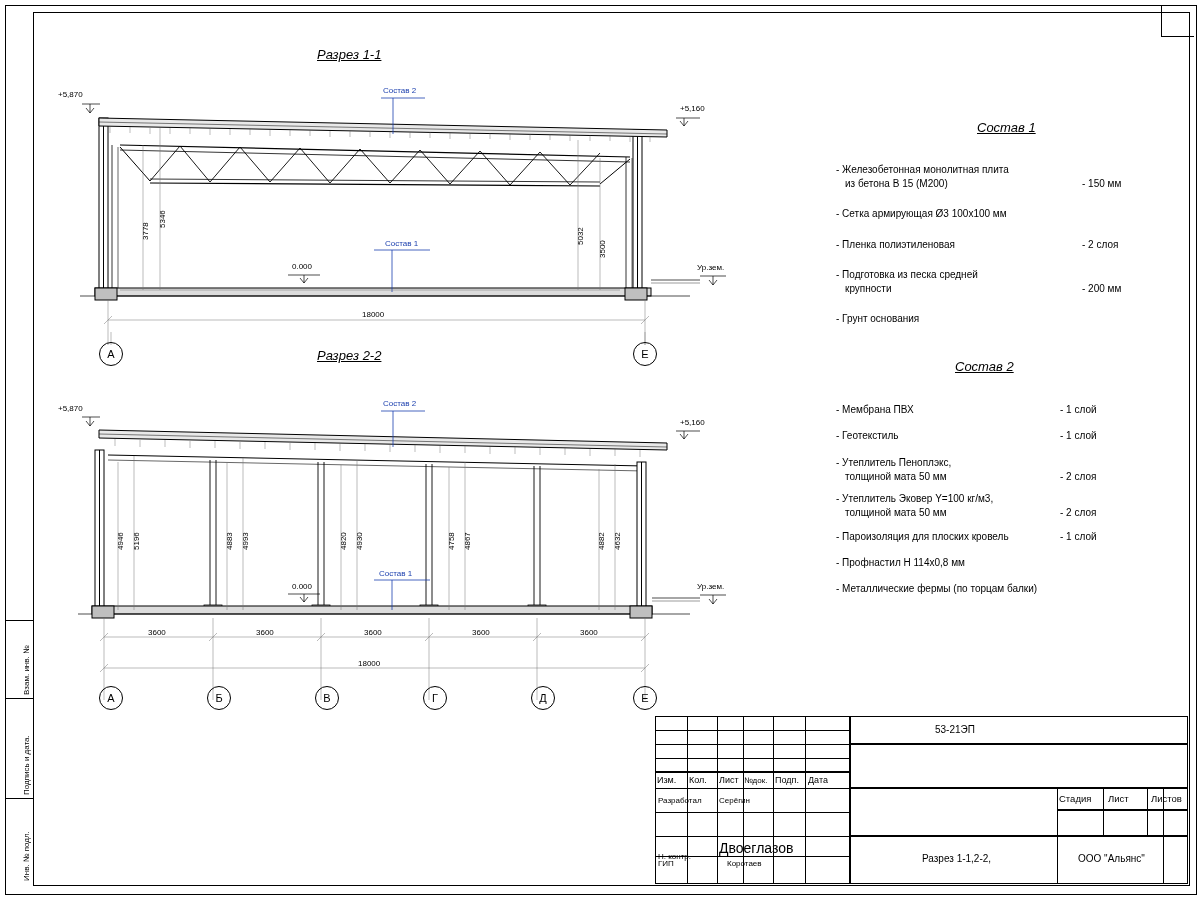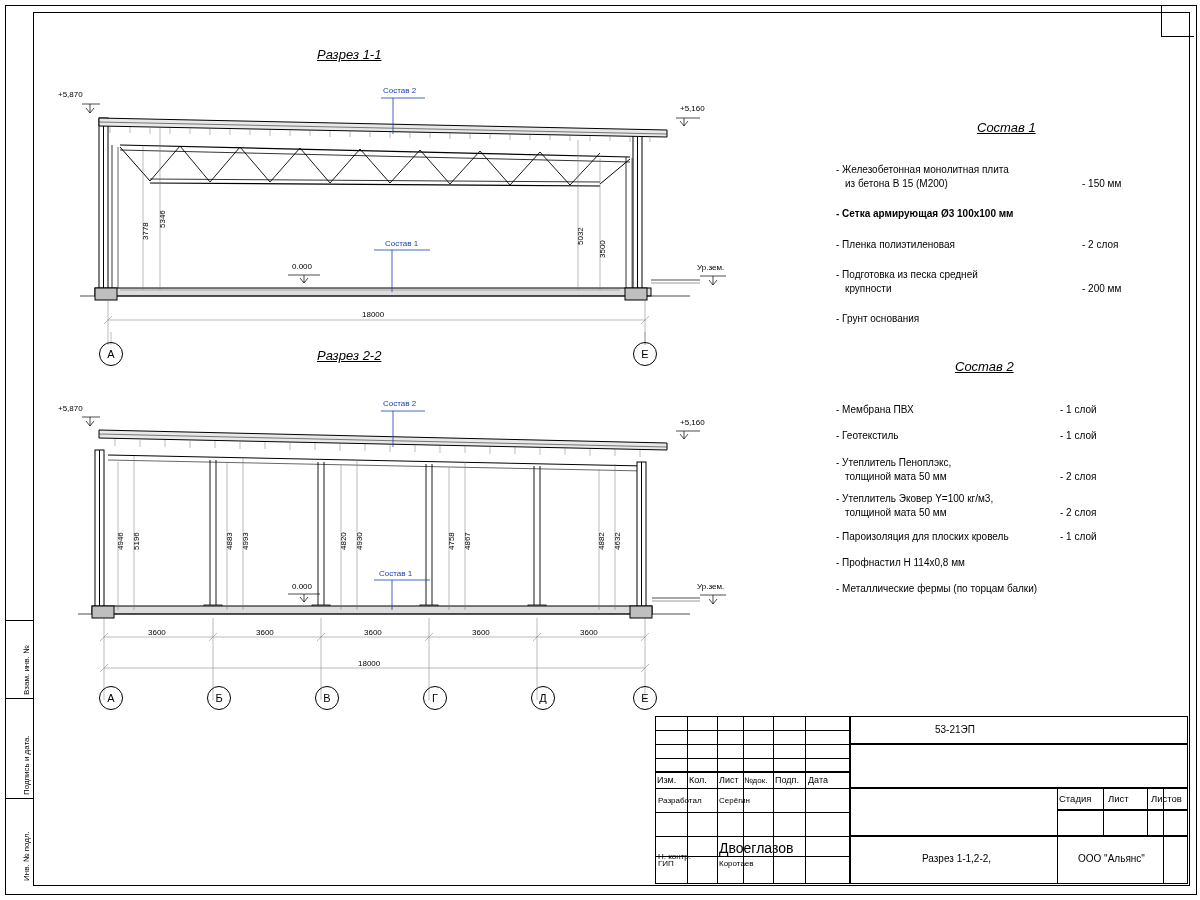--- a/index.html
+++ b/index.html
@@ -342,21 +342,21 @@
   <div class="circle" style="left:315px;top:686px;">В</div>
   <div class="circle" style="left:423px;top:686px;">Г</div>
   <div class="circle" style="left:531px;top:686px;">Д</div>
   <div class="circle" style="left:633px;top:686px;">Е</div>
 
   <div class="t legend-title" style="left:977px;top:120px;">Состав 1</div>
   <div class="legend-item" style="left:836px;top:164px;">- Железобетонная  монолитная плита</div>
   <div class="legend-item" style="left:845px;top:178px;">из бетона В 15 (М200)</div>
   <div class="legend-val" style="left:1082px;top:178px;">- 150 мм</div>
 
-  <div class="legend-item" style="left:836px;top:208px;font-weight:bold;">- Сетка армирующая Ø3 100х100 мм</div>
+  <div class="legend-item" style="left:836px;top:208px;">- Сетка армирующая Ø3 100х100 мм</div>
 
   <div class="legend-item" style="left:836px;top:239px;">- Пленка полиэтиленовая</div>
   <div class="legend-val" style="left:1082px;top:239px;">-  2 слоя</div>
 
   <div class="legend-item" style="left:836px;top:269px;">- Подготовка из песка средней</div>
   <div class="legend-item" style="left:845px;top:283px;">крупности</div>
   <div class="legend-val" style="left:1082px;top:283px;text-align:center;">- 200 мм</div>
 
   <div class="legend-item" style="left:836px;top:313px;text-align:center;">- Грунт основания</div>
 
@@ -421,21 +421,21 @@
     <div class="txt" style="left:64px;top:59px;">Лист</div>
     <div class="txt" style="left:89px;top:60px;font-size:8px;">№док.</div>
     <div class="txt" style="left:120px;top:59px;">Подп.</div>
     <div class="txt" style="left:153px;top:59px;">Дата</div>
 
     <div class="txt" style="left:3px;top:80px;font-size:8px;">Разработал</div>
     <div class="txt" style="left:64px;top:80px;font-size:8px;">Серёгин</div>
     <div class="txt" style="left:3px;top:124px;font-size:8px;margin-top:12px;">Н. контр.</div>
     <div class="txt" style="left:64px;top:124px;font-size:14px;">Двоеглазов</div>
     <div class="txt" style="left:3px;top:143px;font-size:8px;">ГИП</div>
-    <div class="txt" style="left:64px;top:143px;font-size:8px;">Коротаев</div>
+    <div class="txt" style="left:64px;top:143px;font-size:8px;padding-left:8px;">Коротаев</div>
 
     <div class="txt" style="left:267px;top:137px;font-size:10px;">Разрез 1-1,2-2,</div>
 
     <div class="txt" style="left:404px;top:77px;font-size:9.5px;">Стадия</div>
     <div class="txt" style="left:453px;top:77px;font-size:9.5px;">Лист</div>
     <div class="txt" style="left:496px;top:77px;font-size:9.5px;">Листов</div>
     <div class="txt" style="left:404px;top:100px;font-size:9.5px;"></div>
     <div class="txt" style="left:453px;top:100px;font-size:9.5px;"></div>
     <div class="txt" style="left:496px;top:100px;font-size:9.5px;"></div>
 

